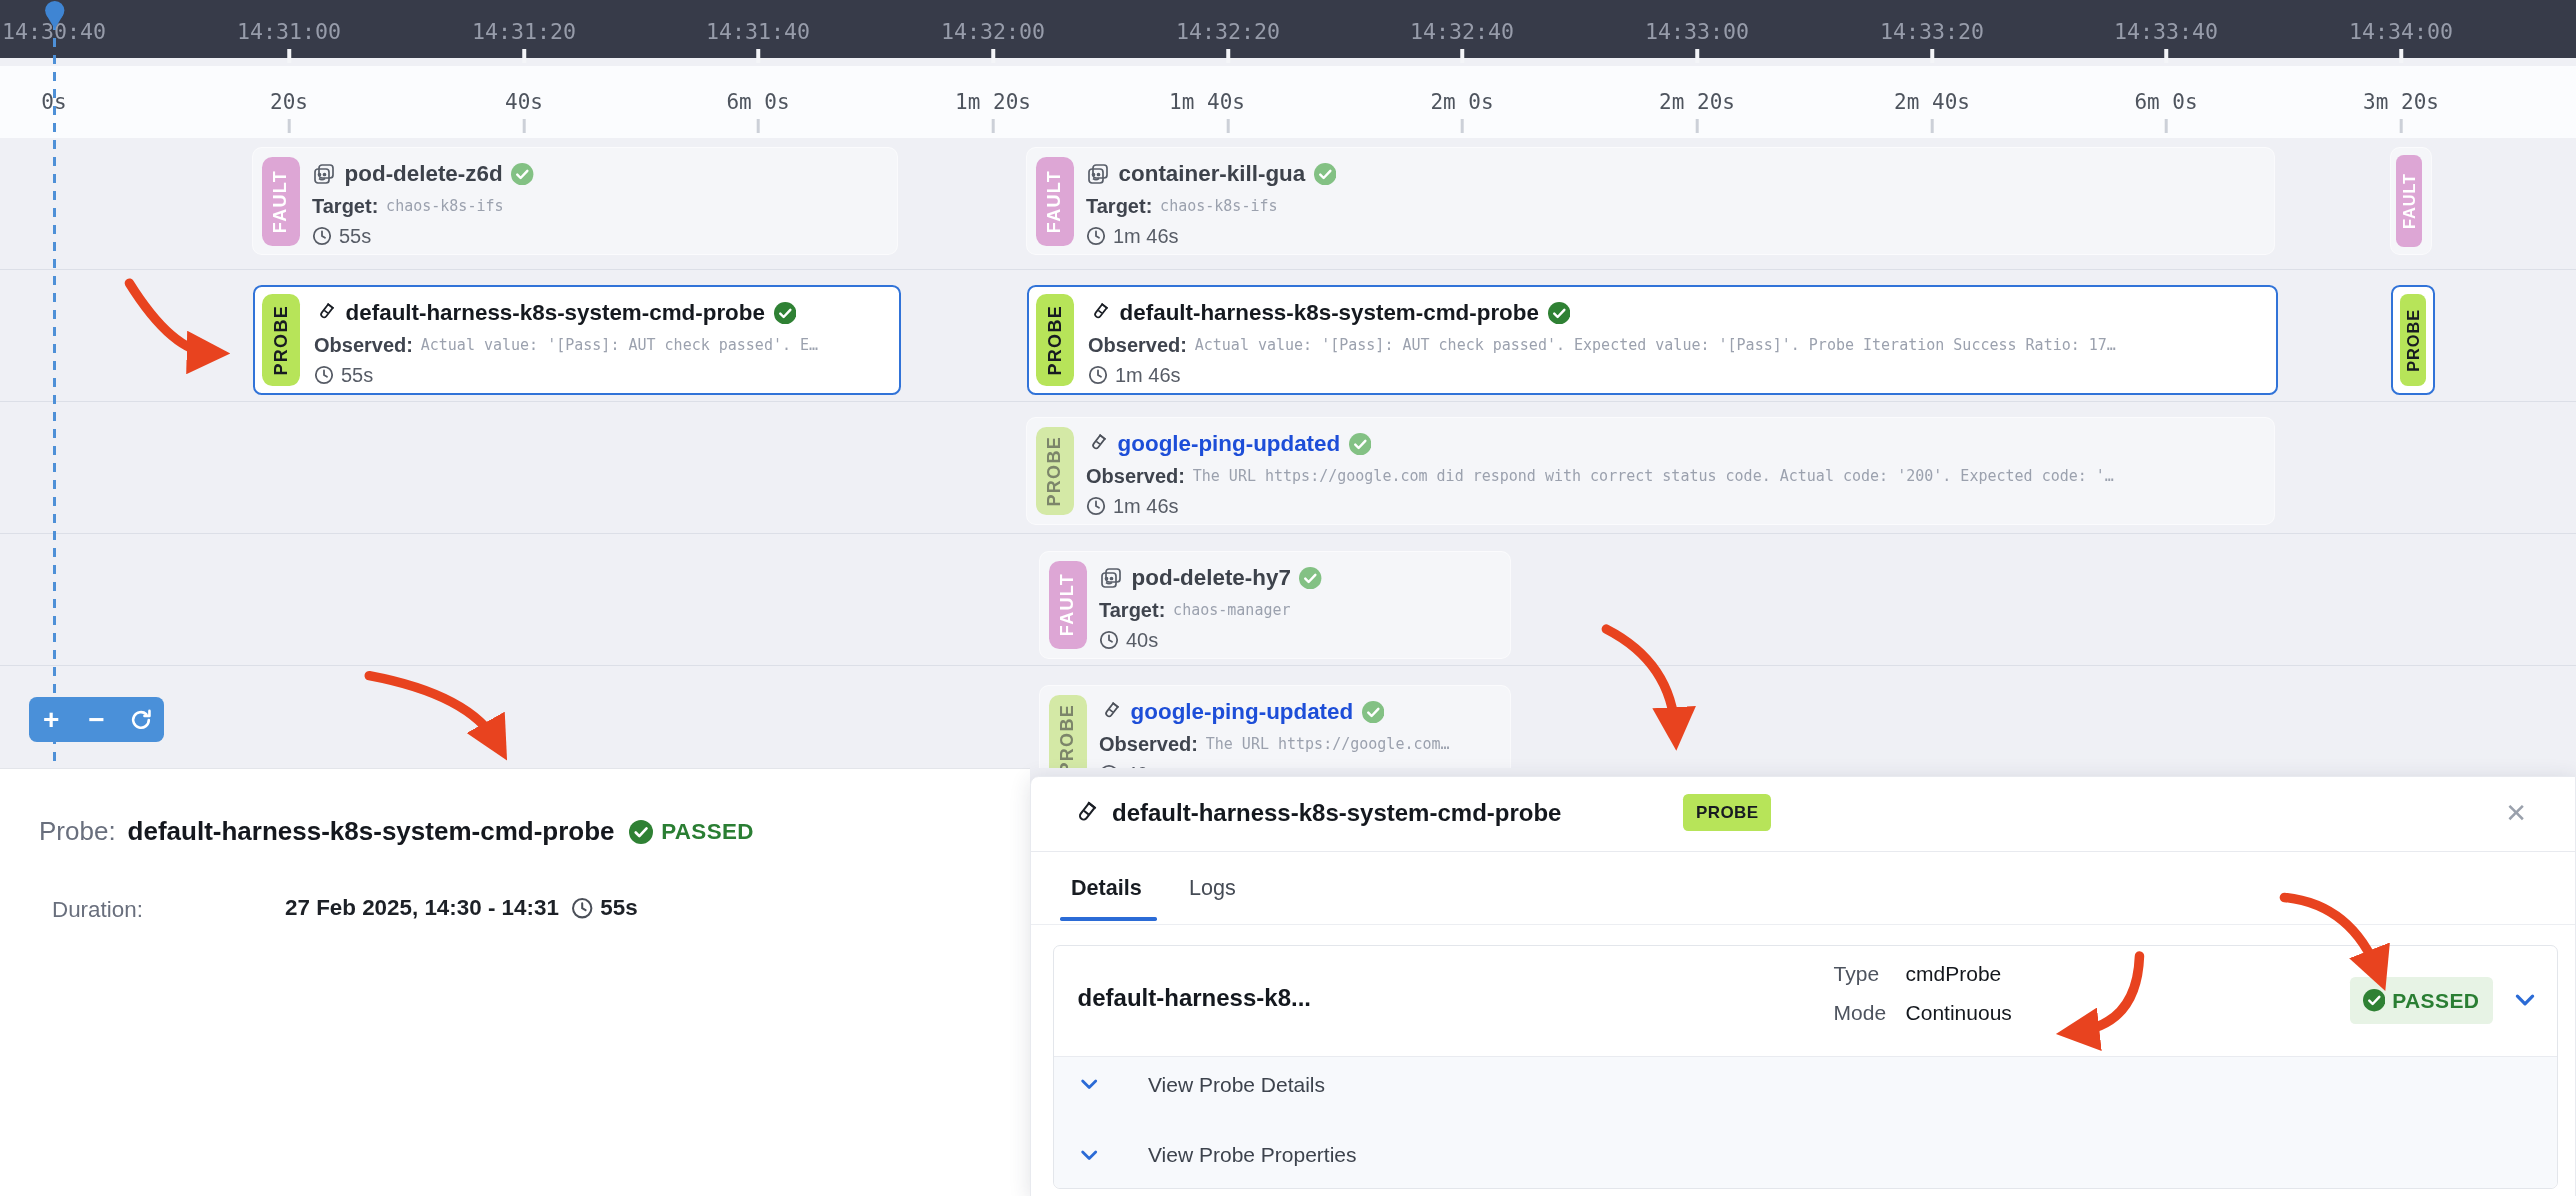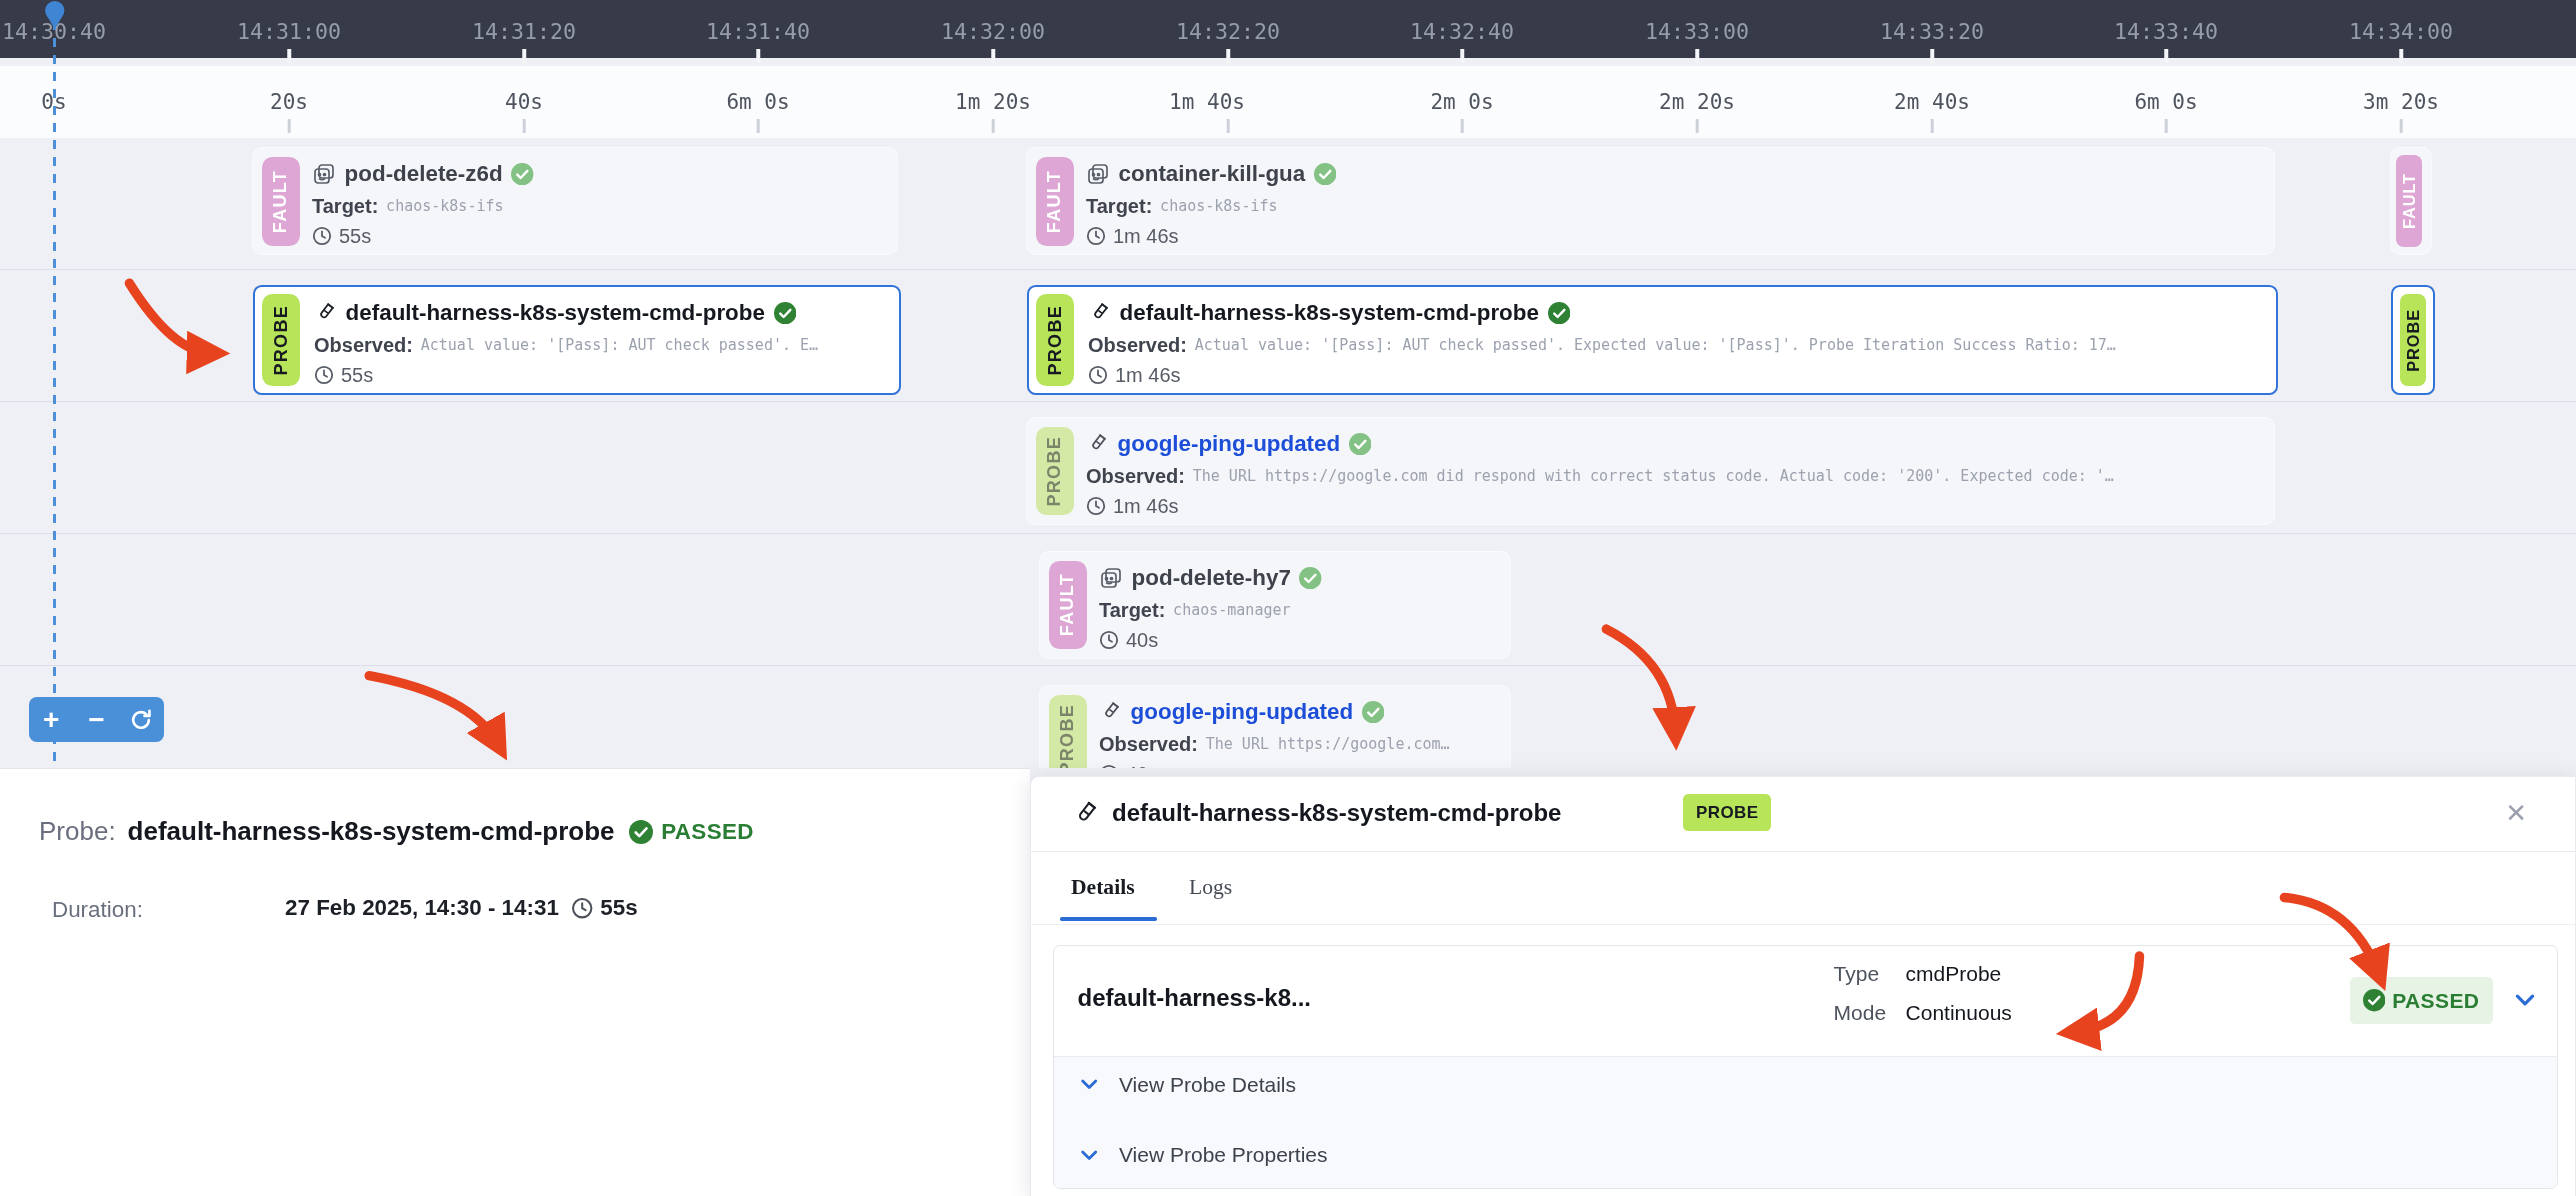--- a/index.html
+++ b/index.html
@@ -68,36 +68,36 @@
 
   .right-panel{position:absolute;top:776px;left:1030px;right:0;bottom:0;background:#fff;z-index:10;
     border-radius:8.6px 0 0 0;border:0.9px solid #e8eaef;box-shadow:0 3.5px 21px rgba(40,50,70,.14);}
   .rp-head{position:absolute;left:0;right:0;top:0;height:74px;}
   .rp-probe-icon{position:absolute;left:40px;top:22.4px;}
   .rp-title{position:absolute;left:81px;top:22.4px;font-size:24px;font-weight:700;color:#14181e;white-space:nowrap;}
   .rp-badge{position:absolute;left:652px;top:17px;background:#b7e459;color:#171b21;font-size:17px;font-weight:700;
     border-radius:5.2px;padding:8.6px 13px;letter-spacing:0.4px;}
   .rp-close{position:absolute;right:48px;top:21px;font-size:26px;color:#9aa1ac;cursor:pointer;}
   .rp-divider{position:absolute;left:0;right:0;top:74px;height:0.9px;background:#e8eaef;}
-  .rp-tab{position:absolute;top:98px;font-size:21.6px;cursor:pointer;font-family:Liberation Serif, serif;}
+  .rp-tab{position:absolute;top:98px;font-size:21.6px;cursor:pointer;}
   .rp-tab.active{font-weight:700;color:#181c22;}
   .rp-tab.inactive{color:#454b55;}
   .rp-underline{position:absolute;left:29px;top:140px;width:97px;height:4.3px;background:#2b6bd6;border-radius:1.7px;}
   .rp-tabborder{position:absolute;left:0;right:0;top:147px;height:0.9px;background:#eceef2;}
 
   .rp-card{position:absolute;left:21.6px;top:168px;width:1503px;height:242px;background:#fff;border:0.9px solid #e3e6eb;border-radius:7px;}
   .rpc-name{position:absolute;left:24px;top:38px;font-size:24px;font-weight:700;color:#14181e;}
   .rpc-lbl{position:absolute;font-size:21px;color:#4d535e;}
   .rpc-val{position:absolute;font-size:21px;color:#14181e;}
   .rpc-passed{position:absolute;left:1296px;top:31px;width:143px;height:47px;background:#e7f3e5;border-radius:5.2px;
     display:flex;align-items:center;justify-content:center;}
   .rpc-passed span{font-size:21px;font-weight:700;color:#2a7e33;margin-left:7px;letter-spacing:0.4px;}
   .rpc-chevron{position:absolute;left:1458px;top:41px;cursor:pointer;}
   .rpc-lower{position:absolute;left:0;right:0;top:110px;bottom:0;background:#f7f9fc;border-top:0.9px solid #e9ebf0;border-radius:0 0 7px 7px;}
-  .rpc-link{position:absolute;left:24px;display:flex;align-items:center;cursor:pointer;}
+  .rpc-link{position:absolute;left:24px;display:flex;align-items:center;cursor:pointer;gap:29px;}
   .rpc-link span{font-size:21px;color:#3d434d;margin-left:19px;}
 
   
   .overlay{position:absolute;left:0;top:0;width:2576px;height:1197px;z-index:50;pointer-events:none;}
 
   .chk{flex:0 0 auto;}
 </style>
 </head>
 <body>
 

